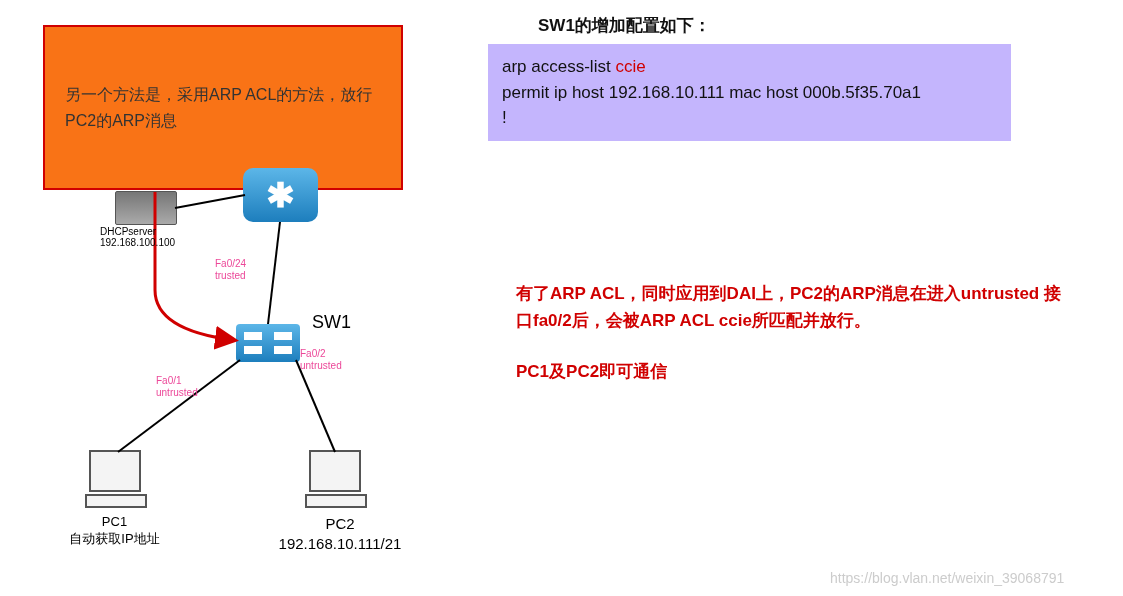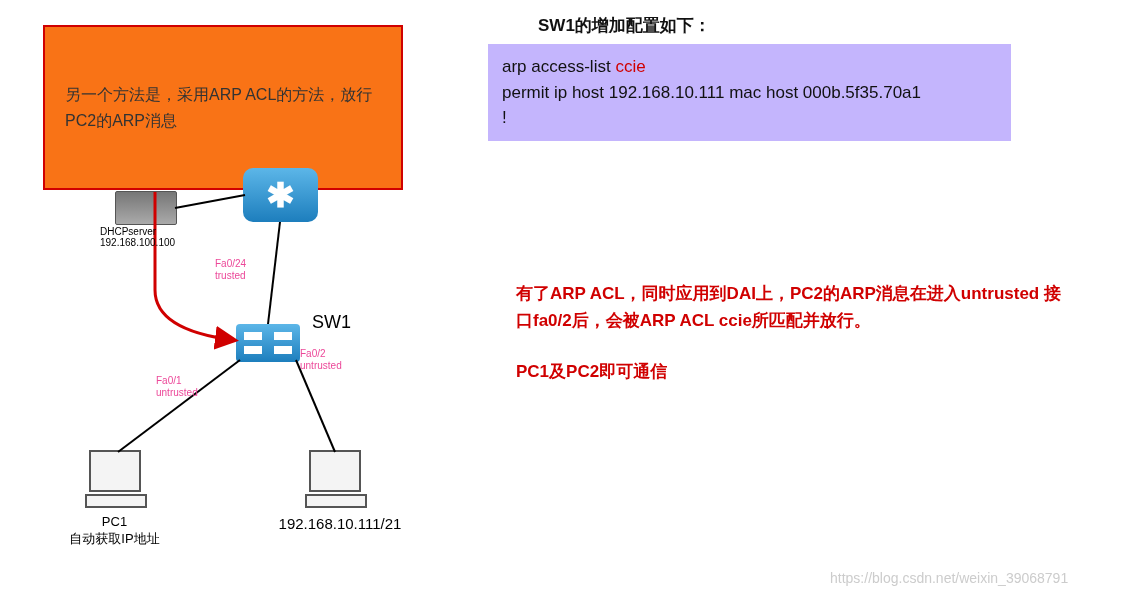--- a/index.html
+++ b/index.html
@@ -126,17 +126,18 @@
   <div class="port port-2">
     <div>Fa0/2</div>
     <div>untrusted</div>
   </div>
 
   <div class="pc1-lbl">
     <div>PC1</div>
     <div>自动获取IP地址</div>
   </div>
   <div class="pc2-lbl">
+    <div>PC2</div>
     <div>192.168.10.111/21</div>
   </div>
 
-  <div class="watermark">https://blog.csdn.net/weixin_39068791</div>
+  <div class="watermark">https://blog.vlan.net/weixin_39068791</div>
 </div>
 
 </body></html>

